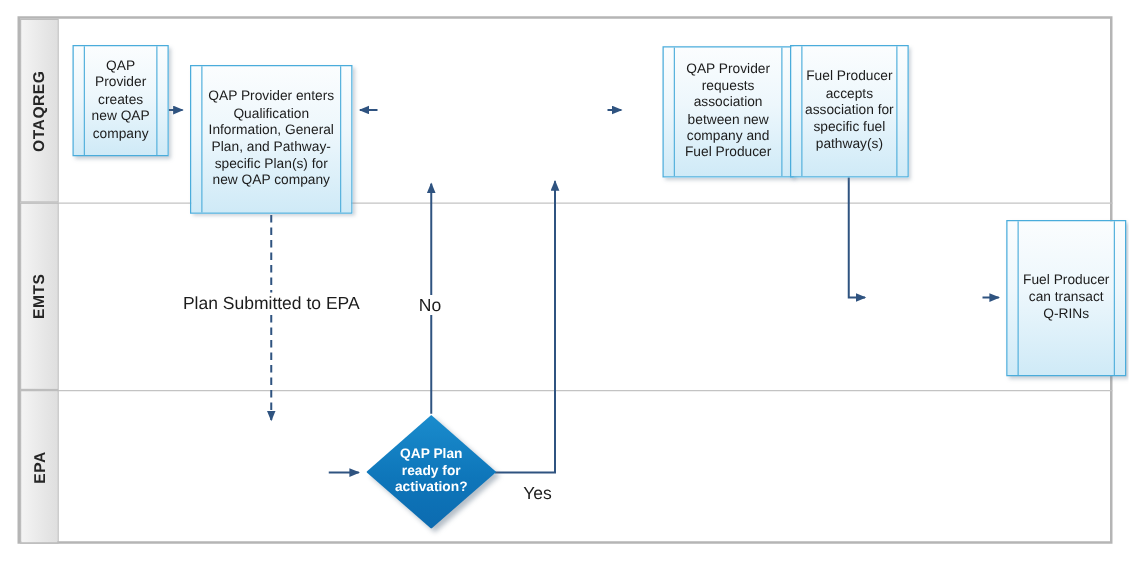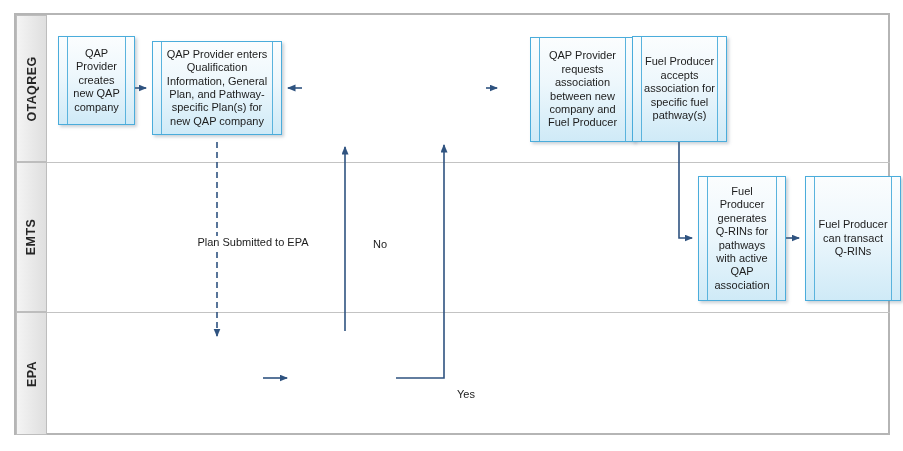--- a/index.html
+++ b/index.html
@@ -59,21 +59,21 @@
     clip-path:polygon(50% 0,100% 50%,50% 100%,0 50%);
   }
   .diamond-text{
     position:absolute;inset:0;display:flex;align-items:center;justify-content:center;
     text-align:center;color:#ffffff;font-weight:bold;font-size:11px;line-height:1.25;
   }
   .diamond-text .lbl{width:78px;}
   
   .edge-label{
     position:absolute;transform:translate(-50%,-50%);
-    background:#ffffff;padding:0 3px;font-size:11px;color:#1c1c1c;white-space:nowrap;margin-left:36px;
+    background:#ffffff;padding:0 3px;font-size:14px;color:#1c1c1c;white-space:nowrap;
   }
   svg.connectors{position:absolute;left:0;top:0;pointer-events:none;}
 </style>
 </head>
 <body>
 
 <div id="canvas">
 
   <div class="frame"></div>
 
@@ -107,41 +107,44 @@
       <path d="M396,378 H444 V145" marker-end="url(#arr)"></path>
       <path d="M679,142 V238 H692" marker-end="url(#arr)"></path>
       <path d="M786,238 H799" marker-end="url(#arr)"></path>
     </g>
   </svg>
 
   <div class="node node-light striped" style="left:58px;top:36px;width:77px;height:89px">
     <div class="lbl">QAP Provider creates new QAP company</div>
   </div>
 
-  <div class="node node-light striped" style="left:152px;top:41px;width:130px;height:94px">
+  <div class="node node-light striped" style="left:152px;top:52px;width:130px;height:119px">
     <div class="lbl">QAP Provider enters Qualification Information, General Plan, and Pathway-specific Plan(s) for new QAP company</div>
   </div>
 
 
 
   <div class="node node-light striped" style="left:530px;top:37px;width:105px;height:105px">
     <div class="lbl">QAP Provider requests association between new company and Fuel Producer</div>
   </div>
 
   <div class="node node-light striped" style="left:632px;top:36px;width:95px;height:106px">
     <div class="lbl">Fuel Producer accepts association for specific fuel pathway(s)</div>
   </div>
 
-  <div class="node node-light striped" style="left:698px;top:176px;width:88px;height:125px">
-    <div class="lbl">Fuel Producer generates Q-RINs for pathways with active QAP association</div>
-  </div>
 
   <div class="node node-light striped" style="left:805px;top:176px;width:96px;height:125px">
     <div class="lbl">Fuel Producer can transact Q-RINs</div>
   </div>
 
 
+  <div class="diamond-wrap">
+    <div class="diamond-bg"></div>
+    <div class="diamond-text">
+      <div class="lbl">QAP Plan ready for activation?</div>
+    </div>
+  </div>
 
   <div class="edge-label" style="left:217px;top:242px">Plan Submitted to EPA</div>
   <div class="edge-label" style="left:344px;top:244px">No</div>
   <div class="edge-label" style="left:430px;top:394px">Yes</div>
 
 </div>
 
 </body></html>

